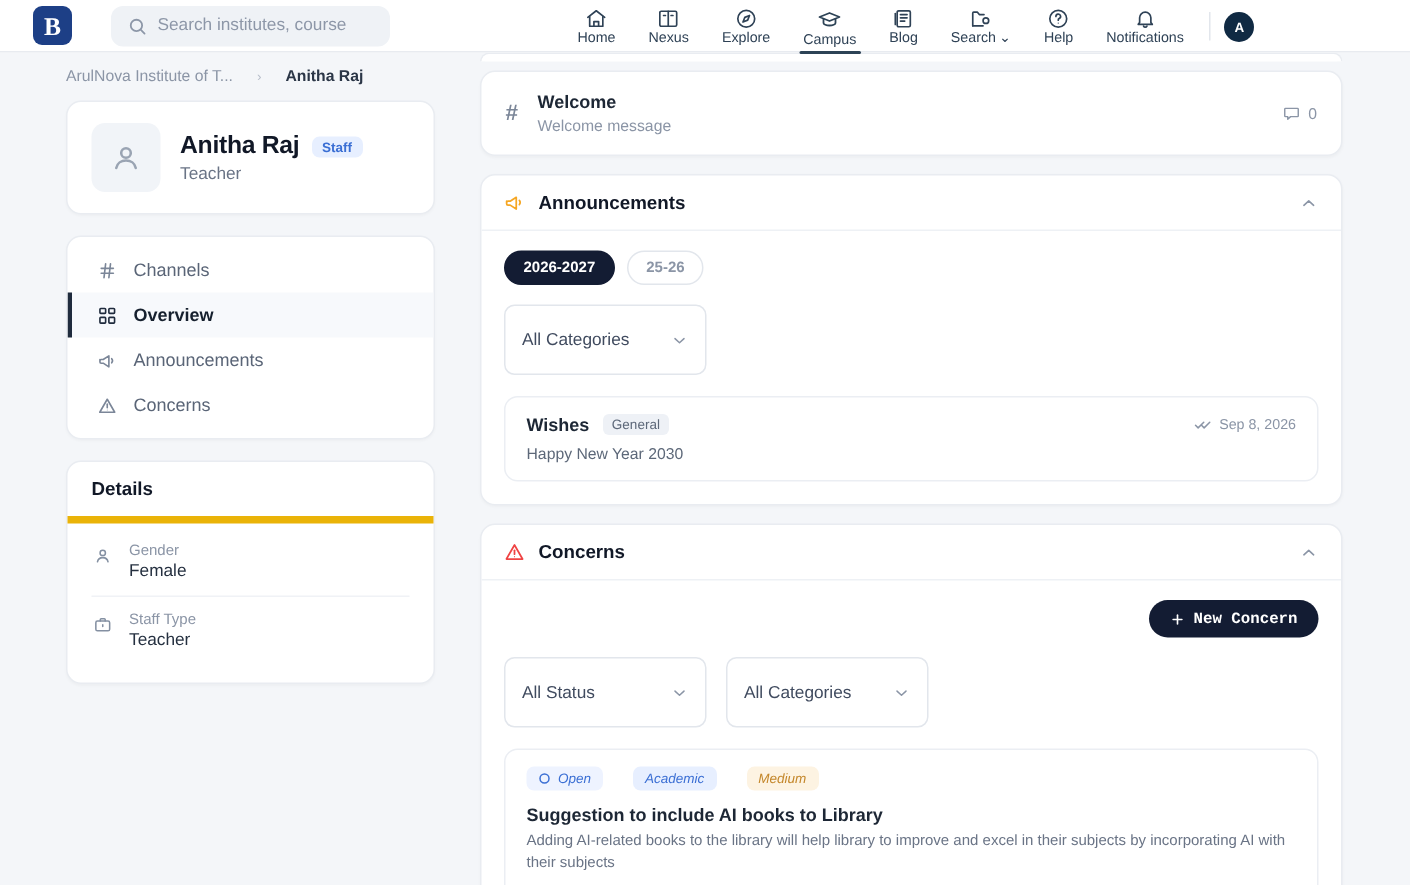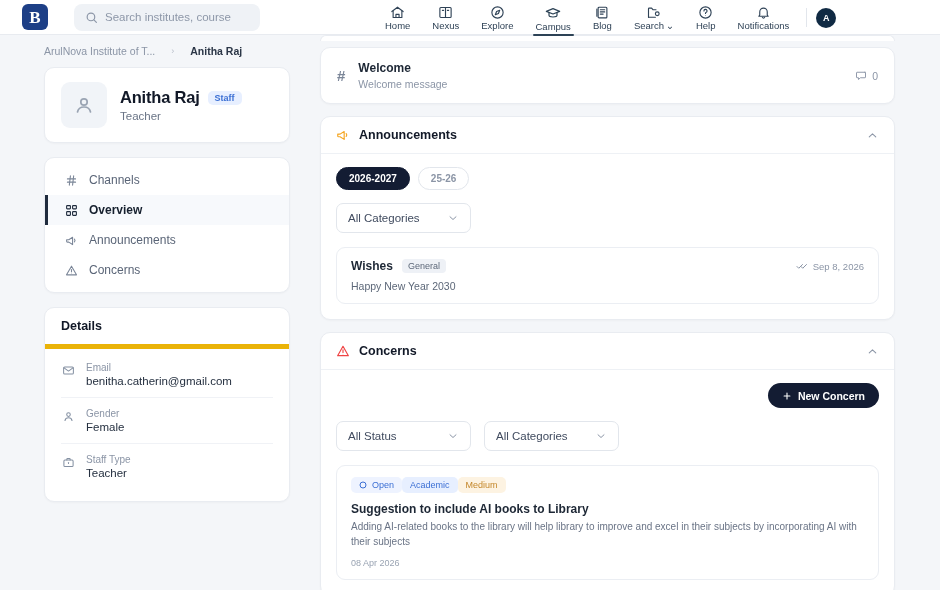--- a/index.html
+++ b/index.html
@@ -259,21 +259,21 @@
     color: #8b95a6;
     cursor: pointer;
   }
   .pill.active { background: #131c33; border-color: #131c33; color: #fff; }
 
   .selects { display: flex; gap: 13px; }
   .select {
     border: 1px solid #e2e6ec;
     border-radius: 7px;
     background: #fff;
-    height: 30px;
+    height: 47px;
     min-width: 135px;
     display: flex; align-items: center; justify-content: space-between;
     padding: 0 11px;
     font-size: 11.5px;
     color: #404b5f;
     cursor: pointer;
   }
   .select .sel-chev { color: #8b95a6; margin-left: 10px; }
 
   .list-card {
@@ -297,26 +297,26 @@
   .btn-row { display: flex; justify-content: flex-end; margin-bottom: 13px; }
   .btn-primary {
     background: #131c33;
     color: #fff;
     border: none;
     border-radius: 999px;
     height: 25px;
     padding: 0 14px;
     font-size: 10.5px;
     font-weight: bold;
-    font-family: Liberation Sans, sans-serif;
+    font-family: Liberation Mono, monospace;
     display: flex; align-items: center; gap: 6px;
     cursor: pointer;
   }
 
-  .con-badges { display: flex; gap: 0; align-items: center; }
+  .con-badges { display: flex; gap: 20px; align-items: center; font-style: italic; }
   .b-open {
     display: flex; align-items: center; gap: 5px;
     background: #eef3ff; color: #3b6fd4;
     font-size: 9px; padding: 3px 8px; border-radius: 5px;
   }
   .b-cat { background: #e7efff; color: #3b6fd4; font-size: 9px; padding: 3px 8px; border-radius: 5px; }
   .b-pri { background: #fdf3e2; color: #c4872b; font-size: 9px; padding: 3px 8px; border-radius: 5px; }
   .con-title { font-size: 12px; font-weight: bold; color: #1d2735; margin-top: 9px; }
   .con-desc { font-size: 10px; color: #6a7486; margin-top: 4px; line-height: 1.45; }
   .con-date { font-size: 9px; color: #9aa4b3; margin-top: 9px; }
@@ -507,32 +507,20 @@
             </svg>
         </span>
         <span>Concerns</span>
       </div>
     </div>
 
     <div class="card details-card">
       <div class="details-head">Details</div>
       <div class="details-body">
 
-        <div class="detail-row">
-          <span class="d-ico">
-            <svg width="13" height="13" viewBox="0 0 24 24" fill="none" stroke="currentColor" stroke-width="1.9" stroke-linecap="round" stroke-linejoin="round">
-                <rect x="3" y="5.5" width="18" height="13" rx="2"></rect>
-                <path d="m3.8 7 8.2 6 8.2-6"></path>
-              </svg>
-          </span>
-          <div>
-            <div class="d-label">Email</div>
-            <div class="d-value">benitha.catherin@gmail.com</div>
-          </div>
-        </div>
 
         <div class="detail-row">
           <span class="d-ico">
             <svg width="13" height="13" viewBox="0 0 24 24" fill="none" stroke="currentColor" stroke-width="1.9" stroke-linecap="round">
                 <circle cx="12" cy="8.5" r="3.3"></circle>
                 <path d="M5.5 19.5c.6-3.2 3.3-5.2 6.5-5.2s5.9 2 6.5 5.2"></path>
               </svg>
           </span>
           <div>
             <div class="d-label">Gender</div>

